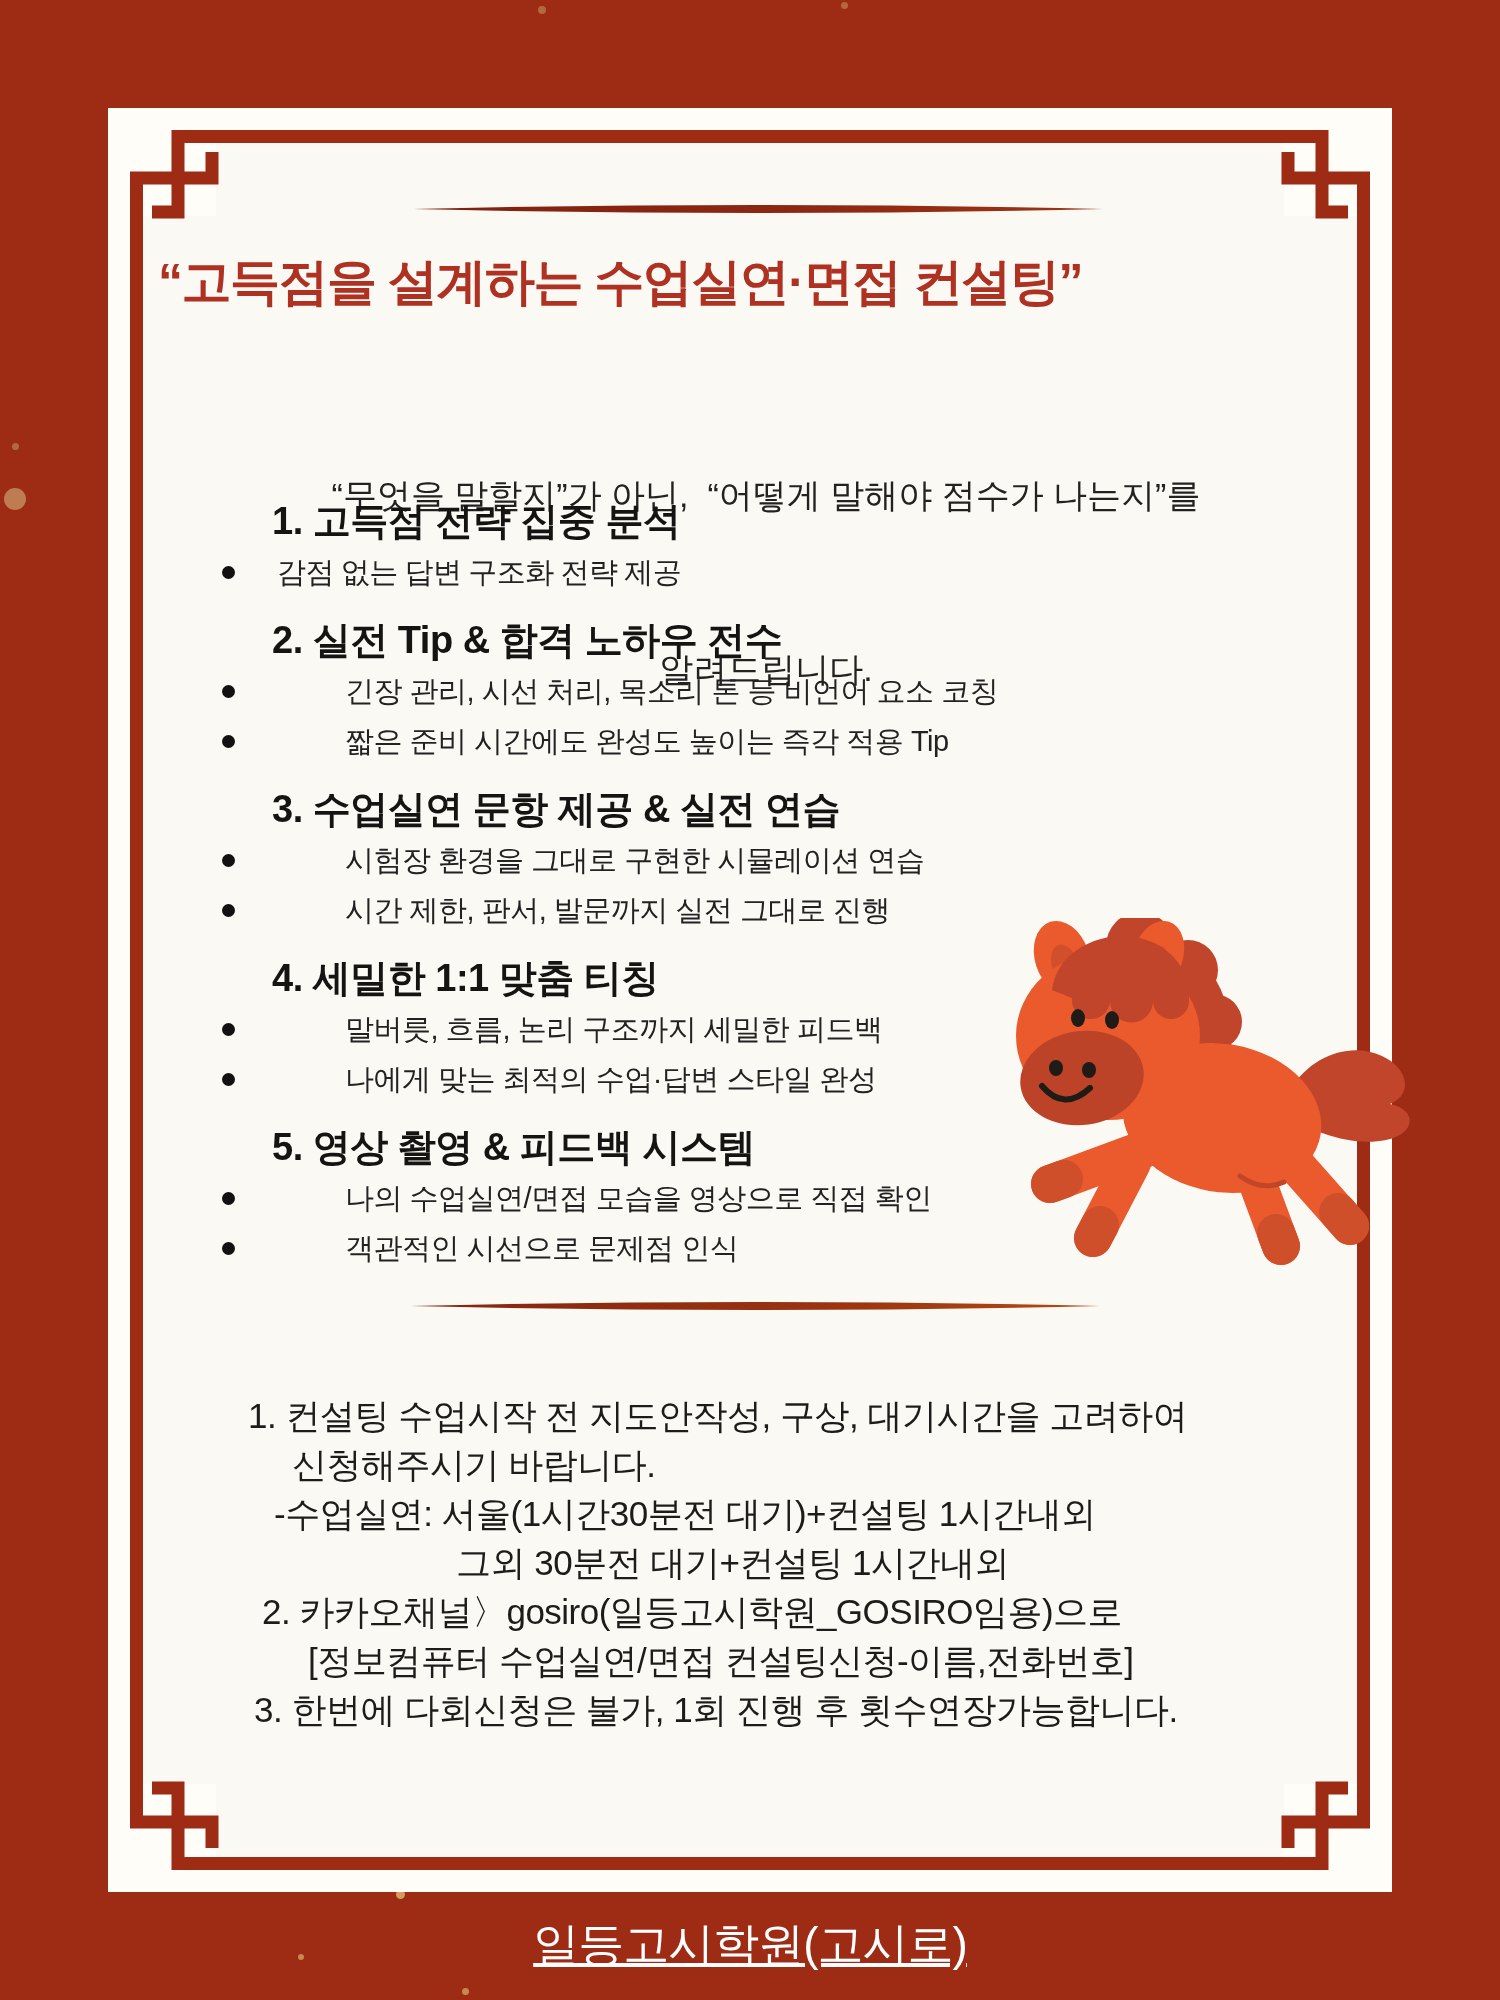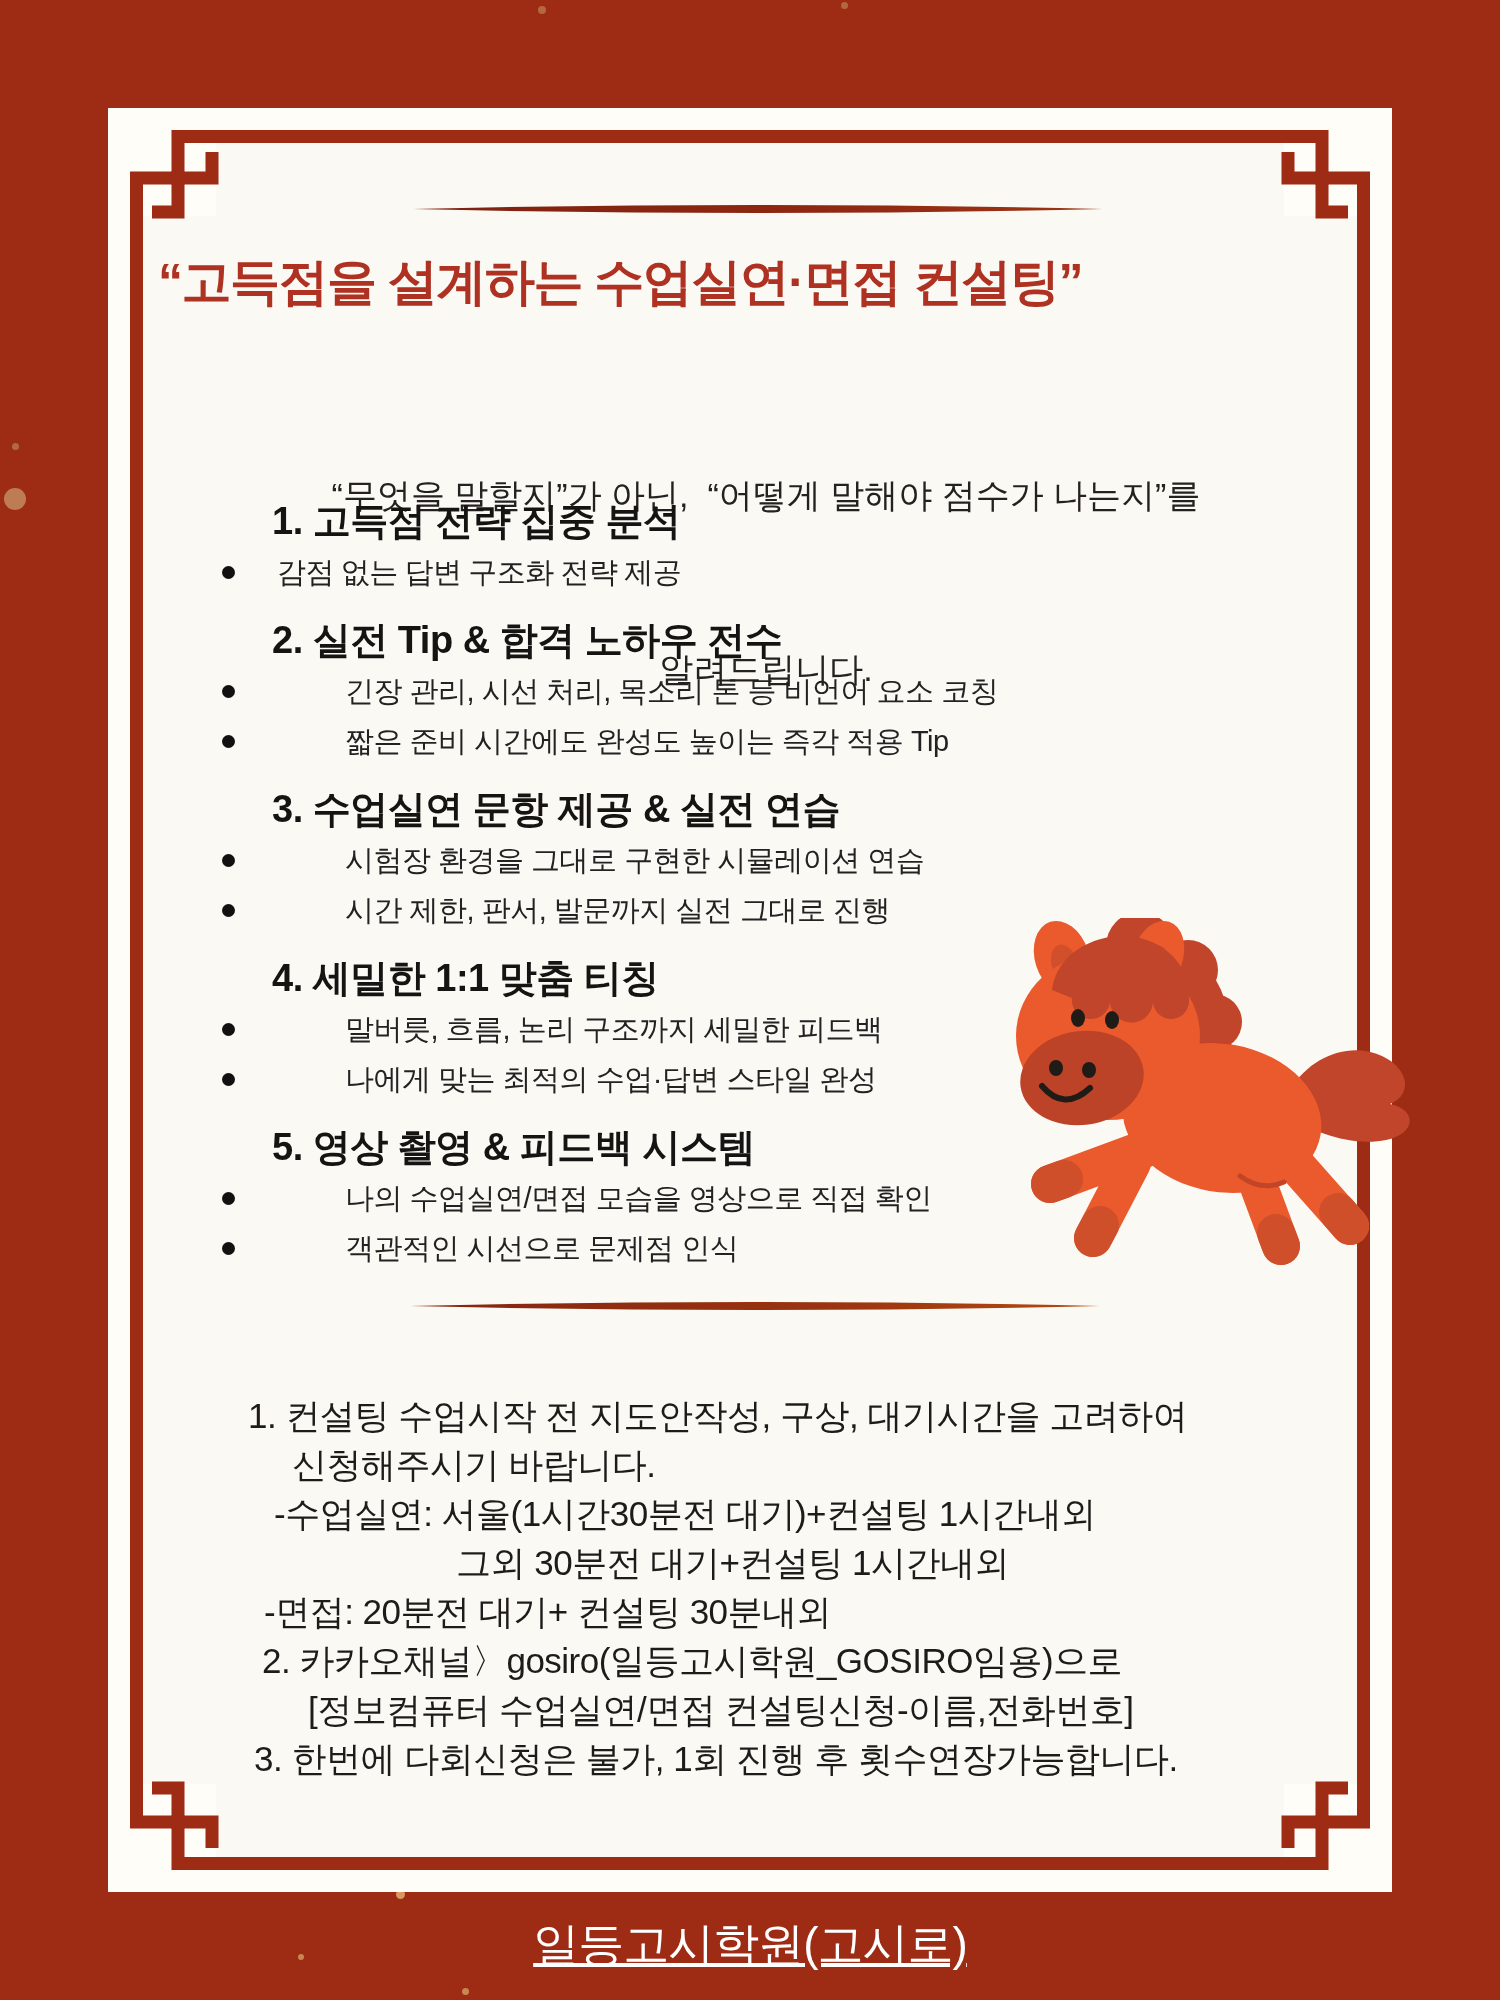--- a/index.html
+++ b/index.html
@@ -177,21 +177,20 @@
         </linearGradient>
       </defs>
       <path d="M0,8 Q345,0 690,8 Q345,16 0,8 Z" fill="url(#gdb)"></path>
     </svg>
 
     <div class="notes">
       <div class="line n0">1. 컨설팅 수업시작 전 지도안작성, 구상, 대기시간을 고려하여</div>
       <div class="line n1">신청해주시기 바랍니다.</div>
       <div class="line n2">-수업실연: 서울(1시간30분전 대기)+컨설팅 1시간내외</div>
       <div class="line n3">그외 30분전 대기+컨설팅 1시간내외</div>
-      <div class="line n4">-면접: 20분전 대기+ 컨설팅 30분내외</div>
       <div class="line n5">2. 카카오채널〉gosiro(일등고시학원_GOSIRO임용)으로</div>
       <div class="line n6">[정보컴퓨터 수업실연/면접 컨설팅신청-이름,전화번호]</div>
       <div class="line n8">3. 한번에 다회신청은 불가, 1회 진행 후 횟수연장가능합니다.</div>
     </div>
 
   </div>
 
   <svg class="horse-svg" width="440" height="390" viewBox="0 0 440 390">
 
     <path d="M300,172 C322,136 362,124 392,138 C418,150 424,176 400,186

